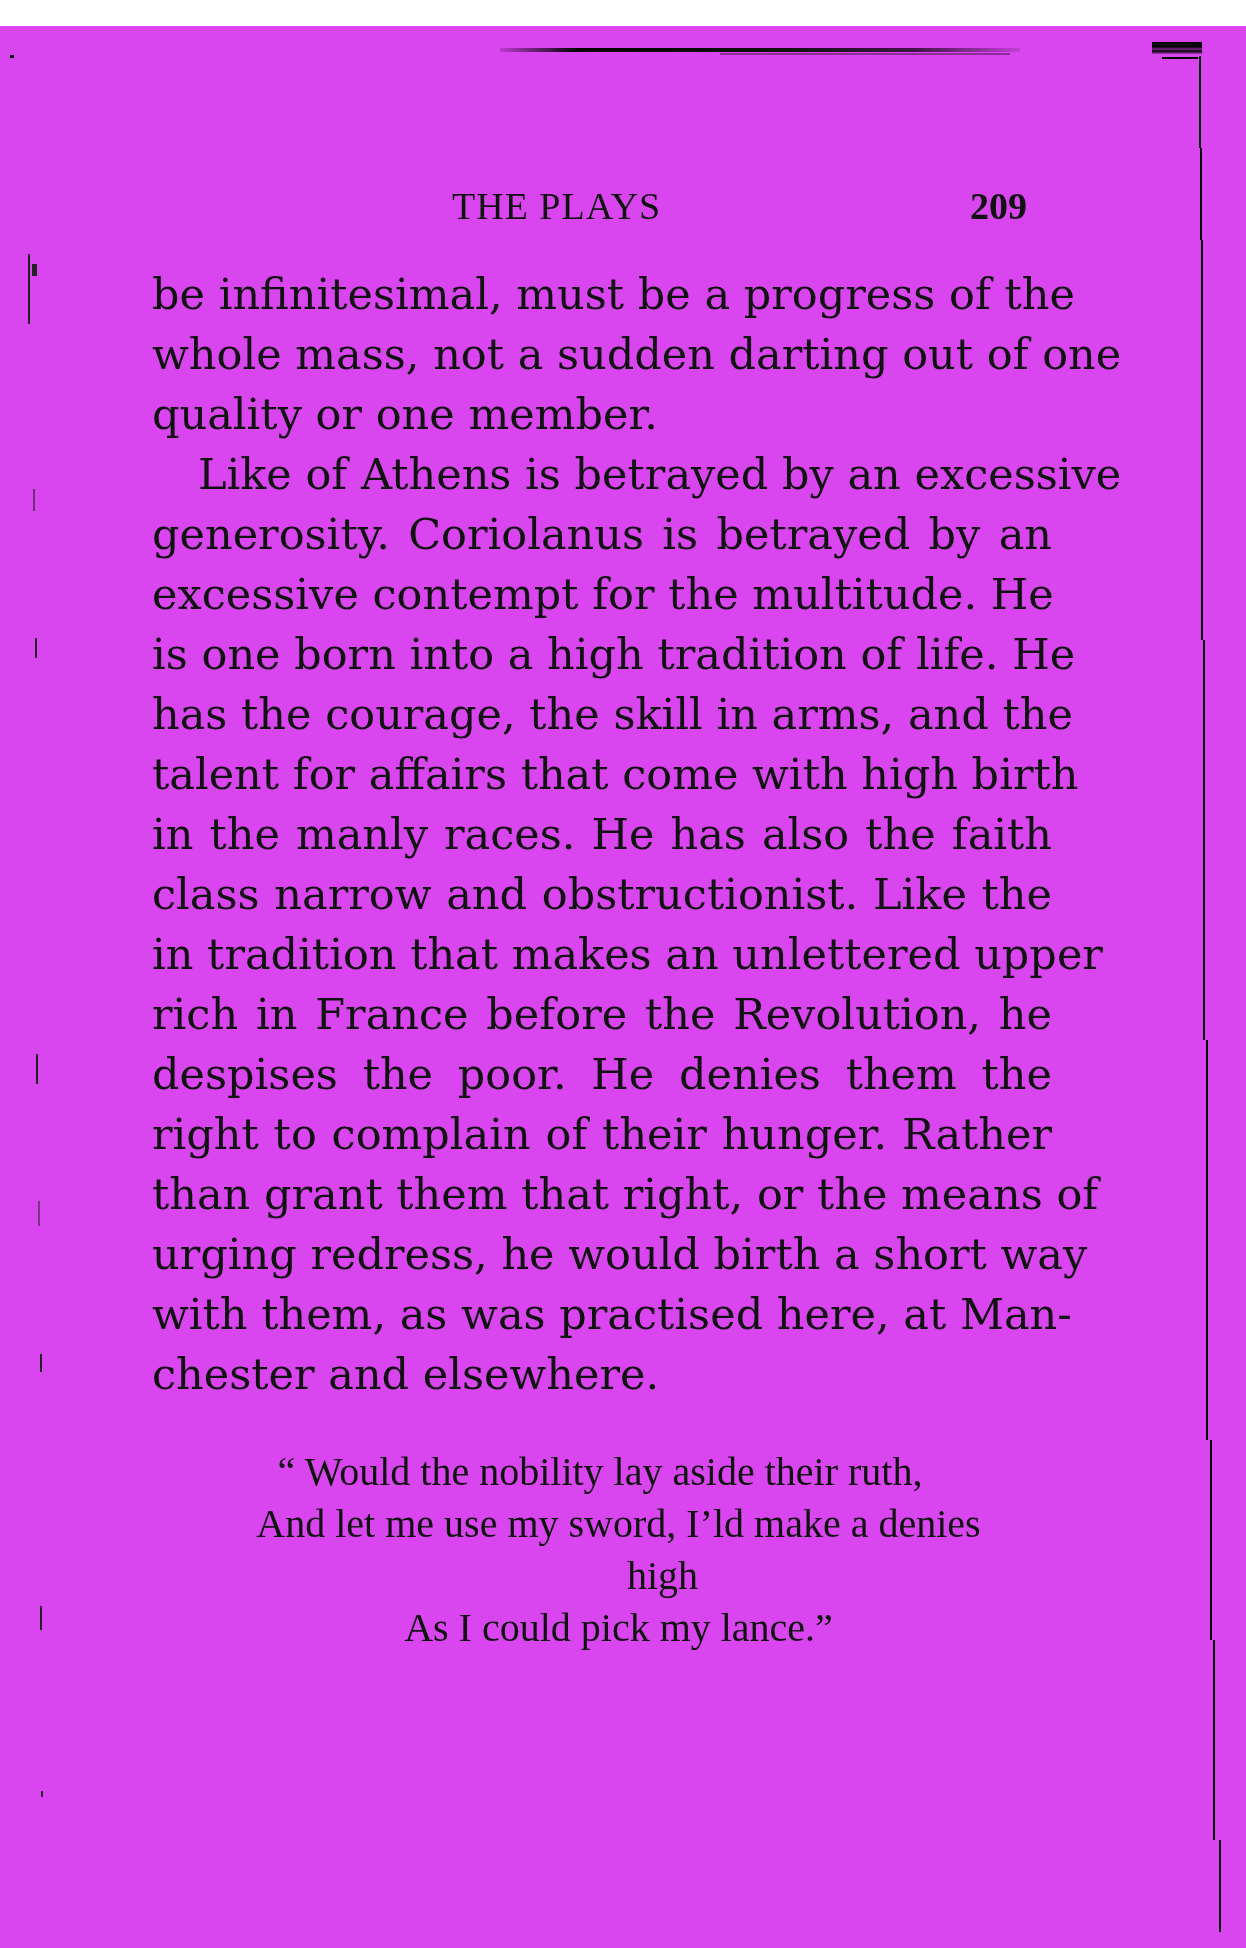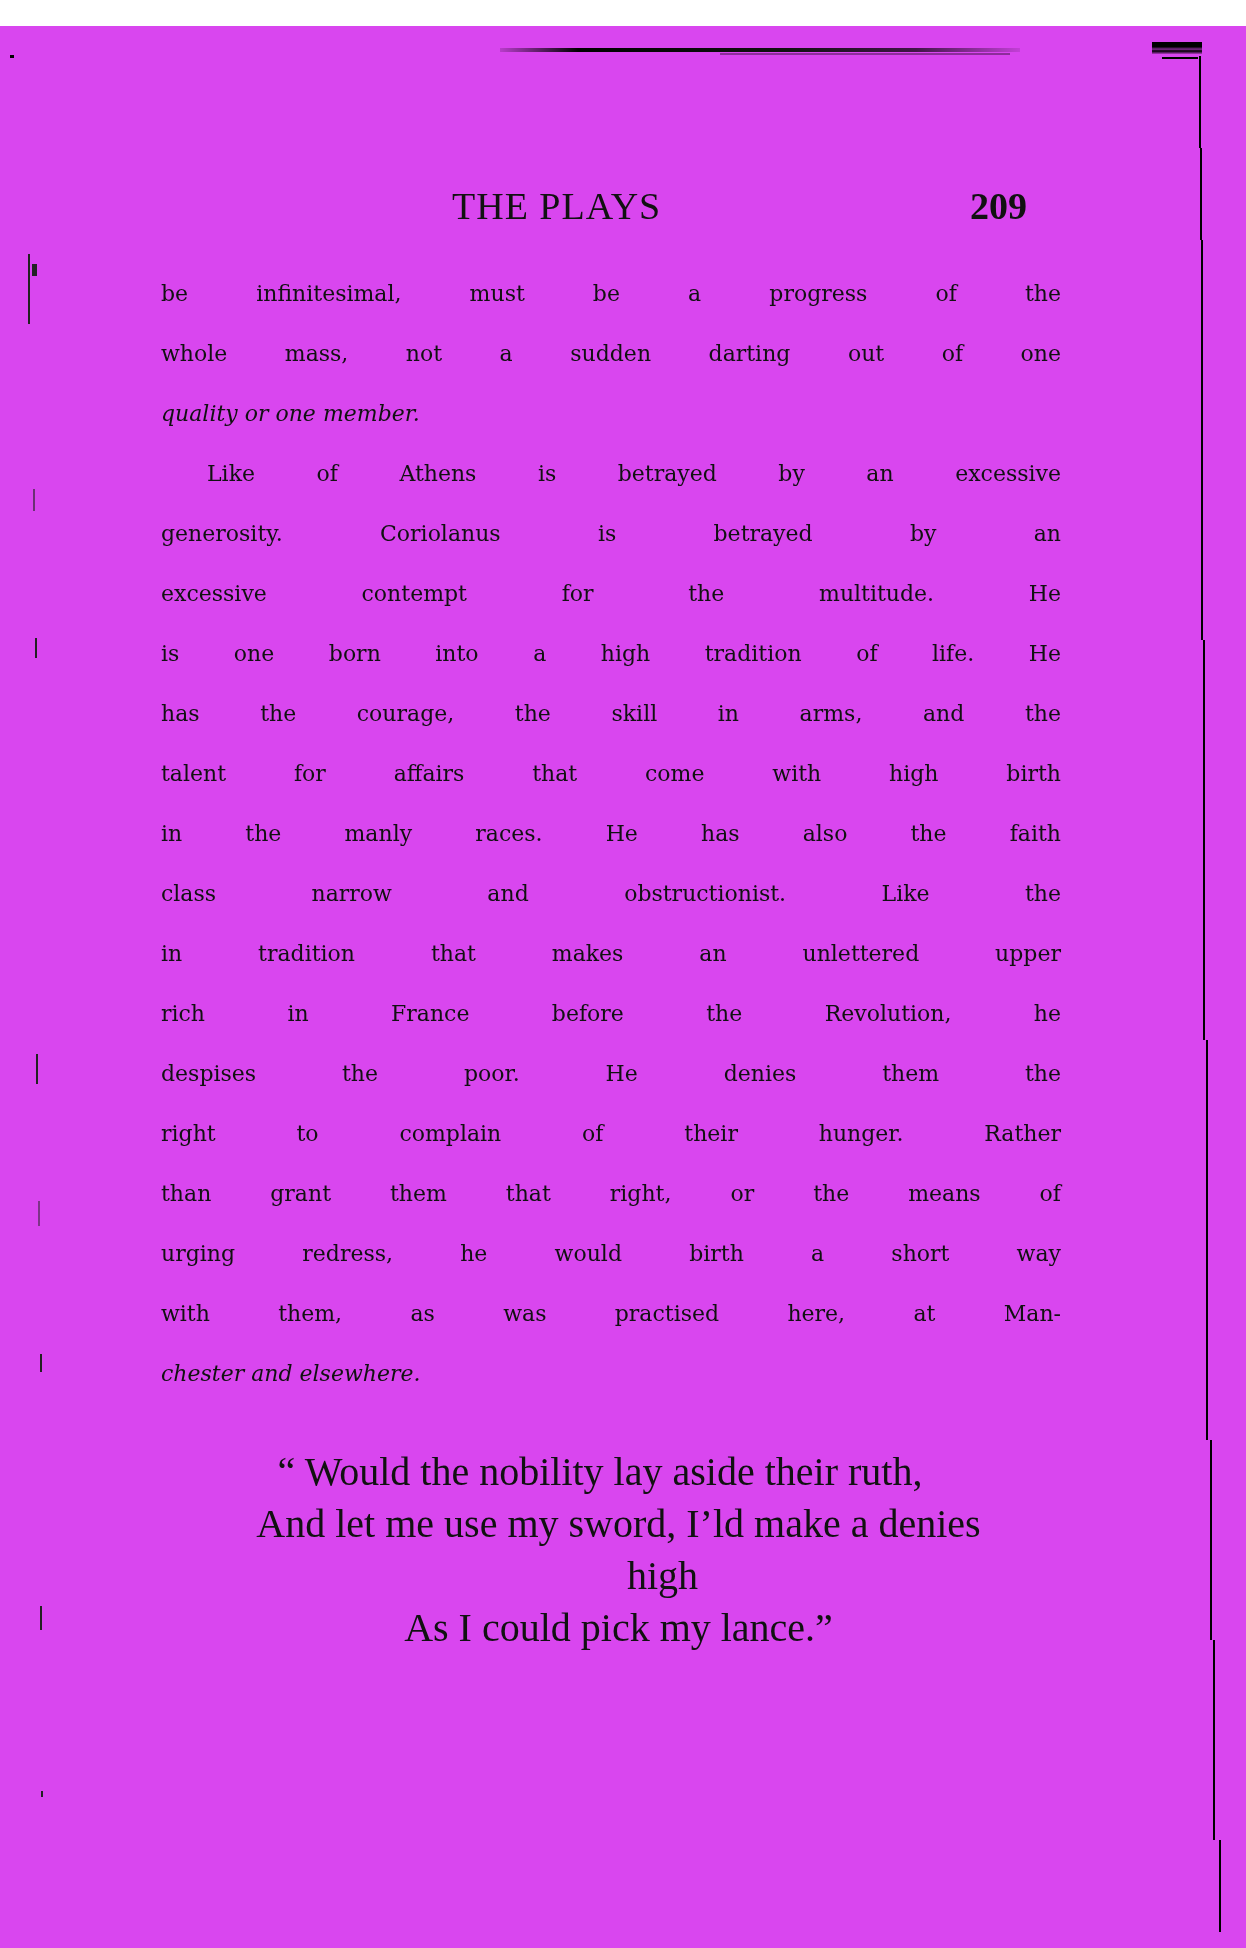--- a/index.html
+++ b/index.html
@@ -11,24 +11,24 @@
     .scan-corner { position: absolute; left: 1152px; top: 16px; width: 50px; height: 12px;
       background: linear-gradient(180deg, #000 0%, #000 40%, rgba(0,0,0,0.4) 60%, #000 75%, rgba(0,0,0,0.2) 100%); }
     .scan-corner2 { position: absolute; left: 1162px; top: 31px; width: 36px; height: 2px; background: #000; }
     .edge { position: absolute; width: 2px; background: #000; }
     .tick-tl { position: absolute; left: 10px; top: 29px; width: 4px; height: 3px; background: #000; }
     .margin-mark { position: absolute; width: 2px; background: #222; }
     .running-head { position: absolute; top: 158px; left: 0; width: 1246px; height: 46px;
       font-family: "Liberation Serif", "DejaVu Serif", serif; font-size: 38px; }
     .rh-title { position: absolute; left: 452px; top: 0; letter-spacing: 1px; }
     .rh-page { position: absolute; left: 970px; top: 0; font-weight: bold; }
-    .body-text { position: absolute; left: 161px; top: 238px; width: 900px;
-      font-family: "DejaVu Serif", "Liberation Serif", serif; font-size: 22px; line-height: 60px; }
+    .body-text { position: absolute; left: 152px; top: 238px; width: 900px;
+      font-family: "DejaVu Serif", "Liberation Serif", serif; font-size: 43px; line-height: 60px; }
     .line { display: block; white-space: nowrap; text-align: justify; text-align-last: justify; height: 60px; }
-    .line.last { text-align-last: left; font-style: italic; }
+    .line.last { text-align-last: left; }
     .line.indent { padding-left: 46px; }
     .verse { position: absolute; left: 140px; top: 1420px; width: 920px;
       font-family: "Liberation Serif", "DejaVu Serif", serif; font-size: 40px; line-height: 52px; text-align: center; }
     .vline { display: block; white-space: nowrap; height: 52px; padding-left: 37px; }
     .vline.first { padding-left: 0; }
     .vline.turnover { padding-left: 125px; }
   </style>
 </head>
 <body>
 

